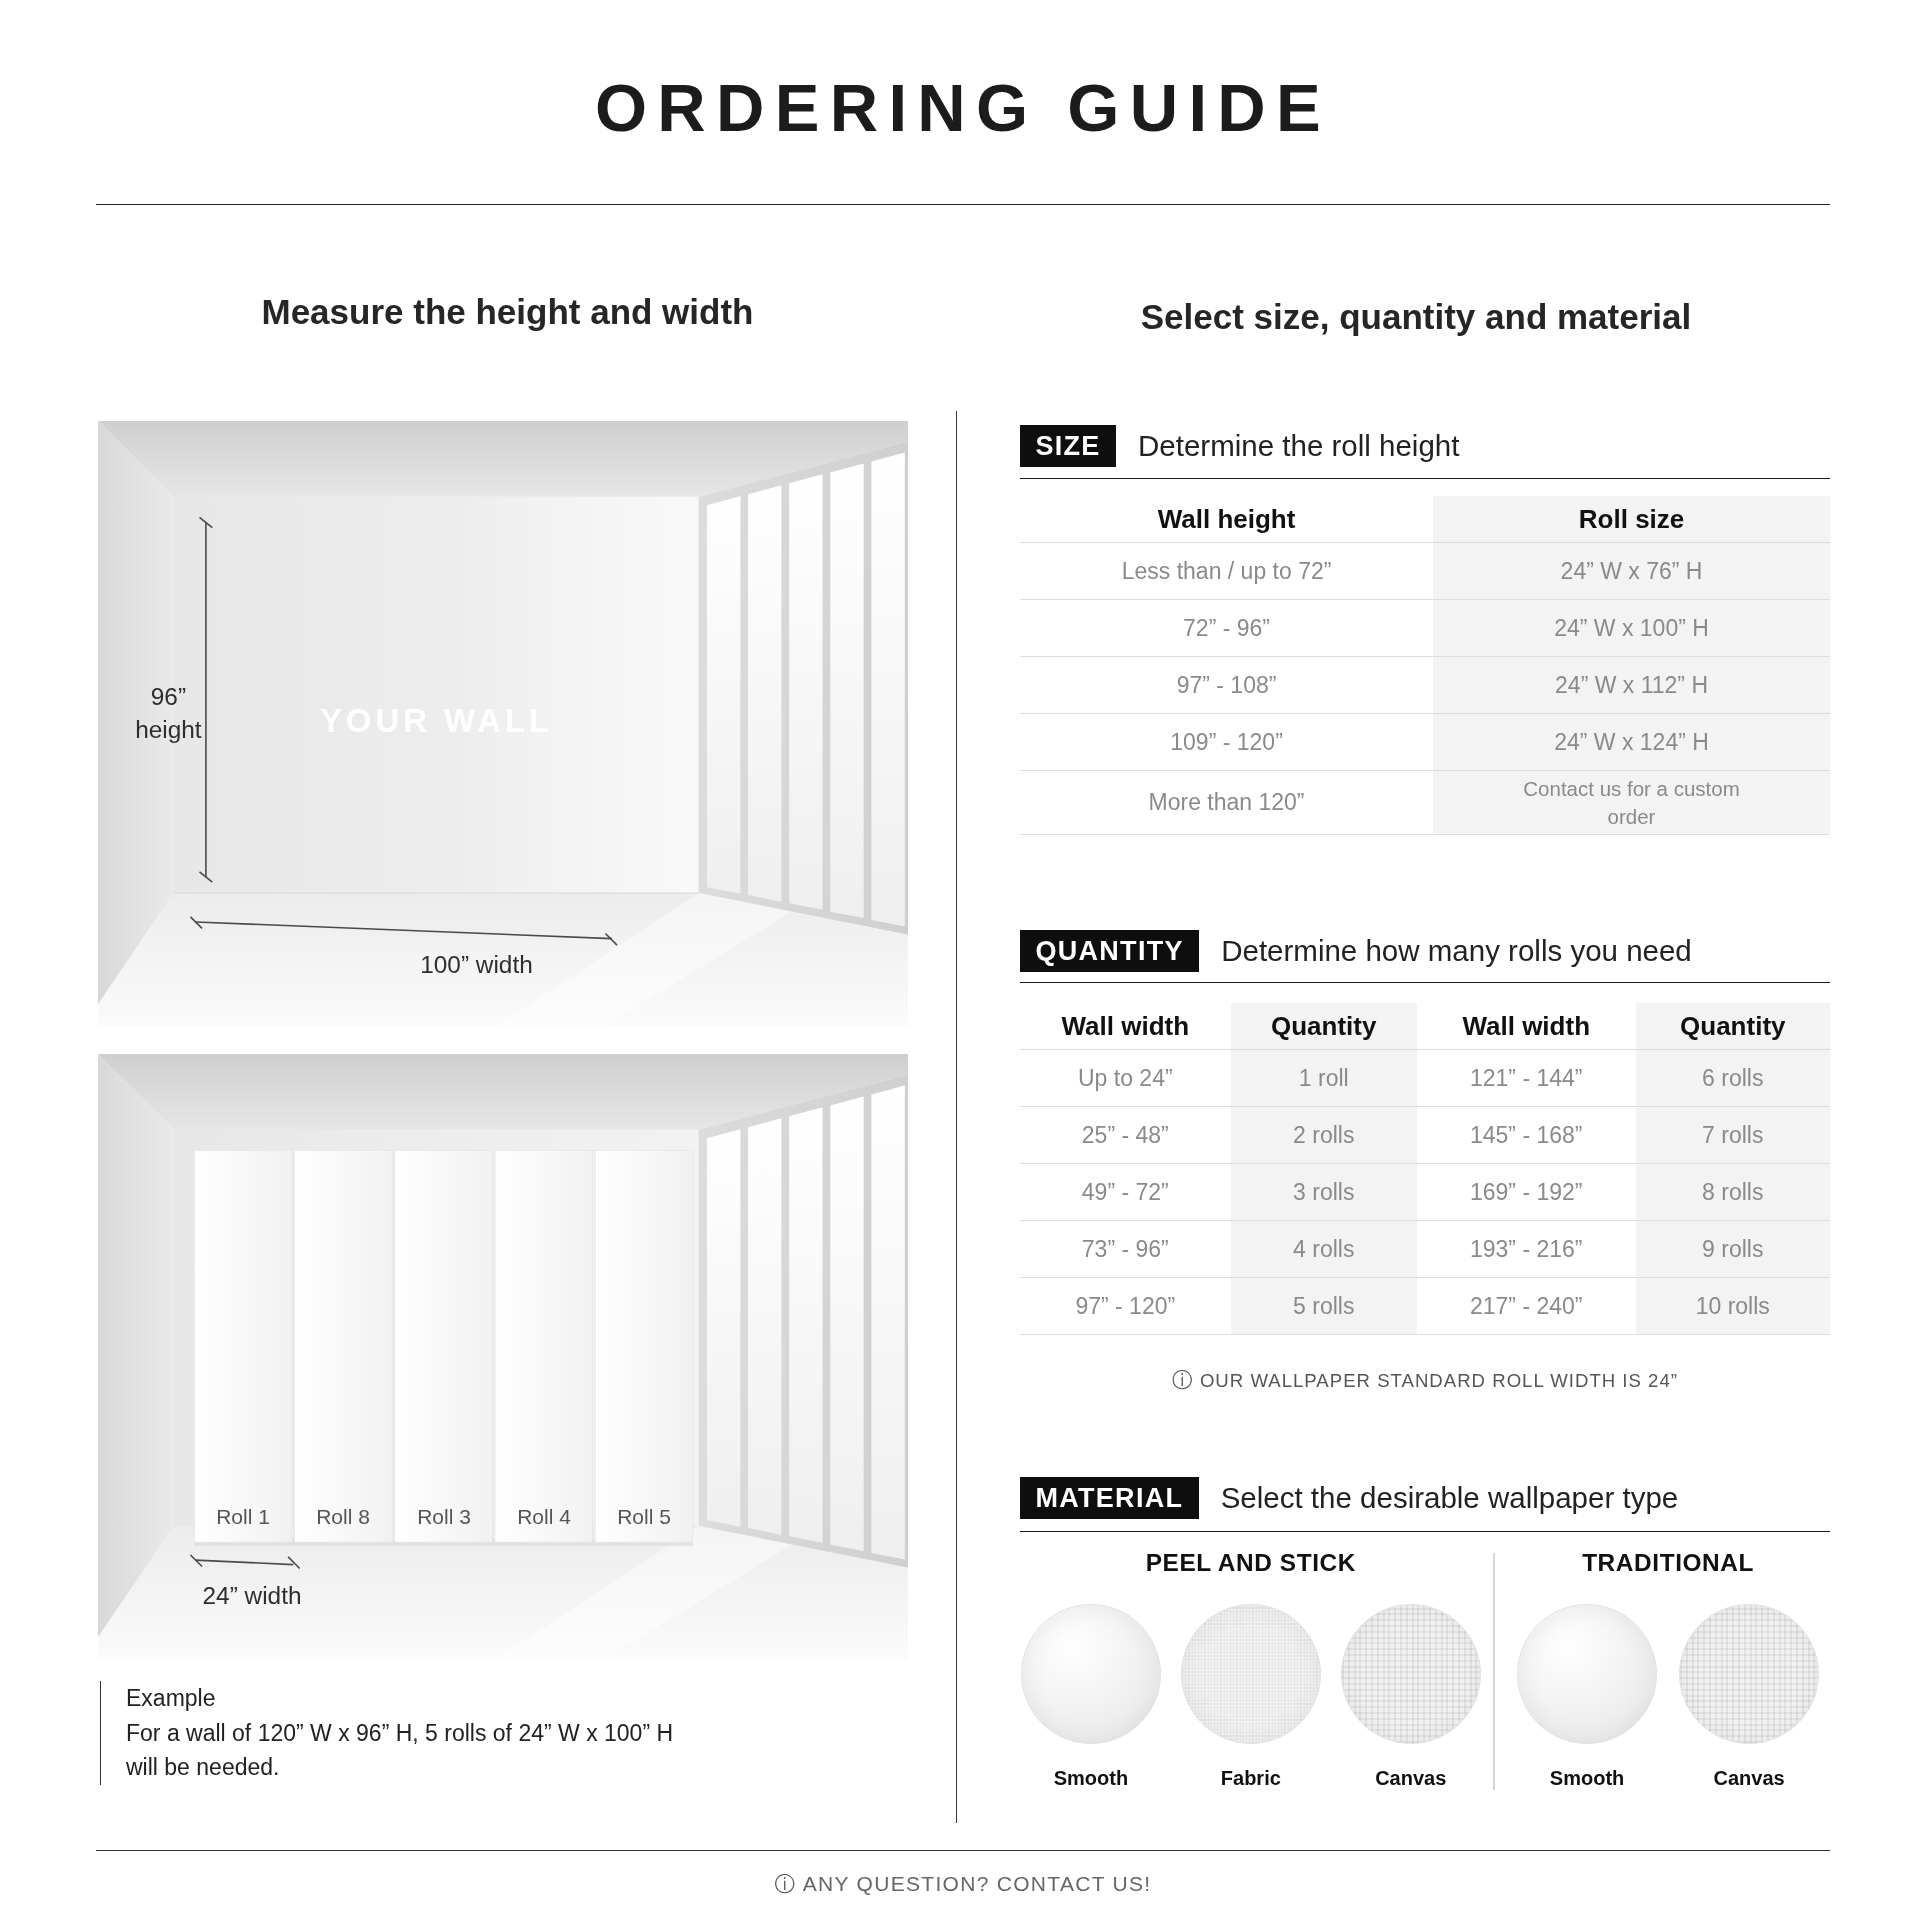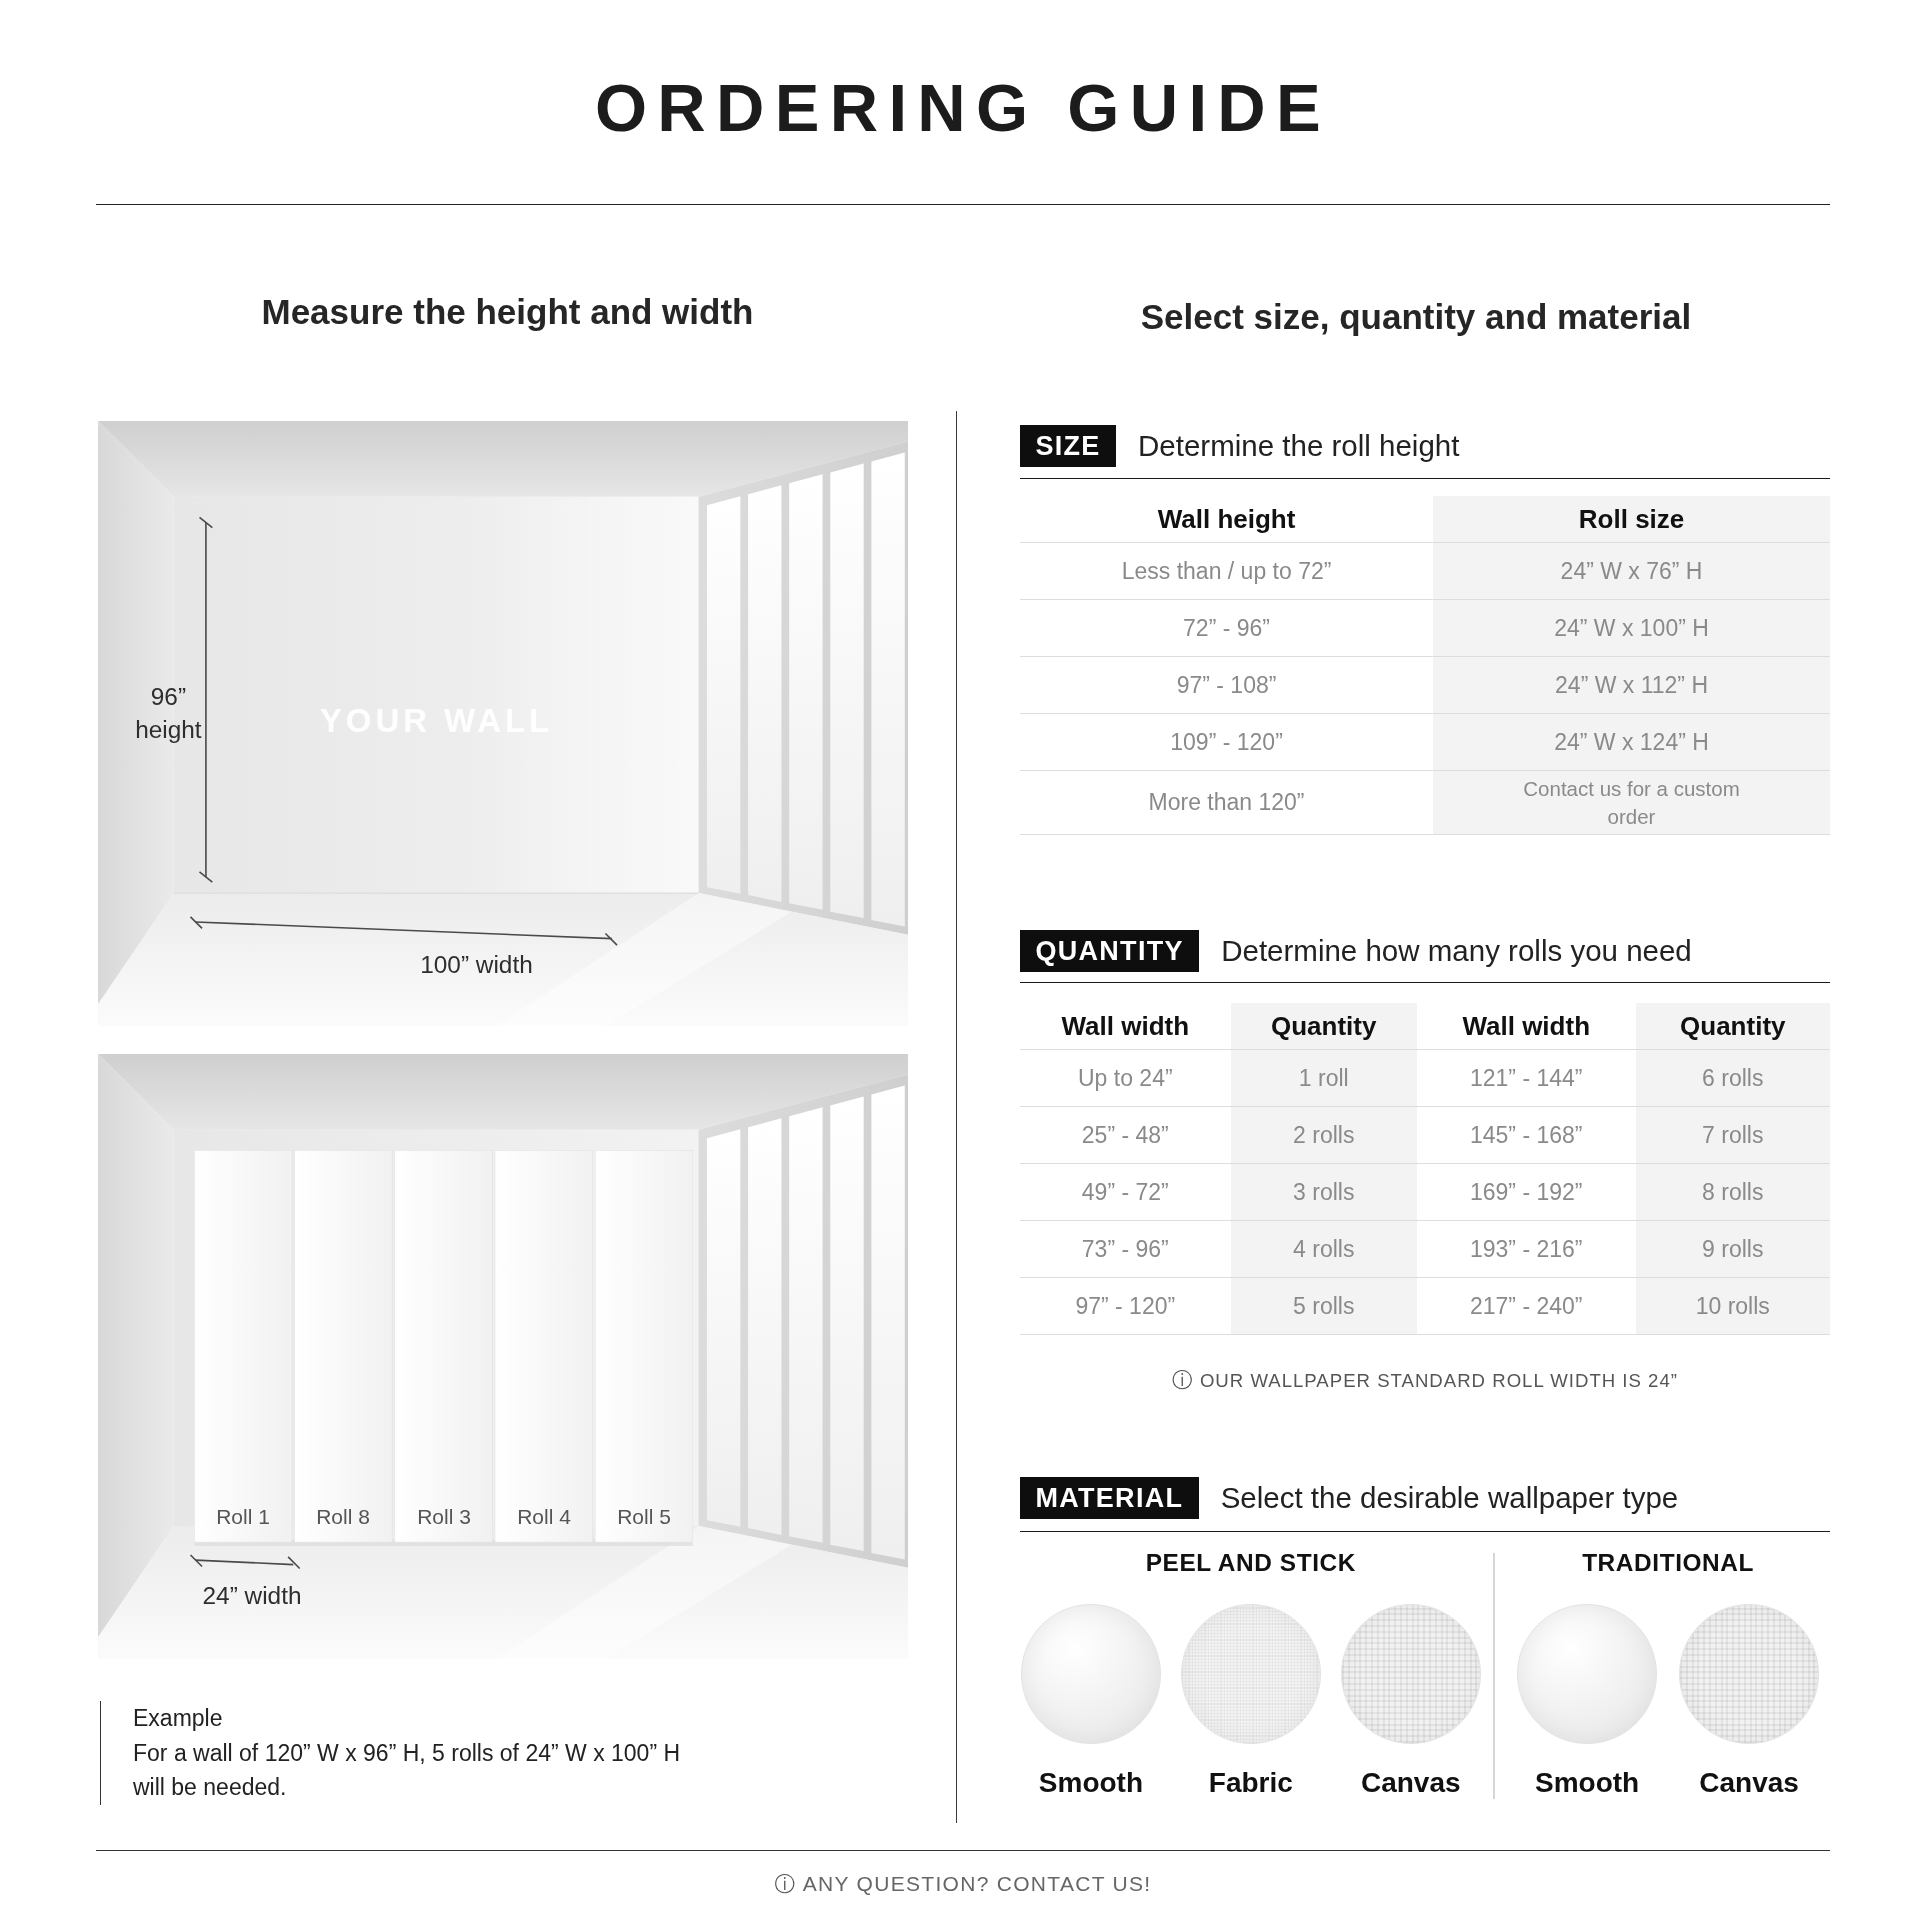--- a/index.html
+++ b/index.html
@@ -27,21 +27,21 @@
   .overlay { position:absolute; }
   .wall-label { left:76px; top:281px; width:525px; text-align:center; color:rgba(255,255,255,0.95);
     font-weight:700; font-size:33px; letter-spacing:3.9px; }
   .height-label { left:6.4px; top:260px; width:128px; text-align:center; font-size:24.4px;
     line-height:1.35; color:#2e2e2e; }
   .width-label-1 { left:276px; top:530px; width:205px; text-align:center; font-size:24.4px; color:#2e2e2e; }
   .width-label-2 { left:64px; top:528px; width:180px; text-align:center; font-size:24.4px; color:#2e2e2e; }
   .roll-label { top:451px; width:98px; text-align:center; font-size:21px; color:#555; }
 
   .example { position:absolute; left:100px; top:1681px; width:783px; border-left:1.9px solid #333;
-    padding-left:32px; font-size:23px; line-height:1.5; color:#222;margin-top:20px; }
+    padding-left:25px; font-size:23px; line-height:1.5; color:#222; }
 
   
   .right-heading { position:absolute; top:297px; left:1002px; width:828px; text-align:center;
     font-size:35px; font-weight:600; color:#262626; }
 
   .section-head { position:absolute; left:1020px; width:810px; display:flex; align-items:center; gap:22px; }
   .badge { background:#0e0e0e; color:#ffffff; font-size:27px; font-weight:700;
     padding:7.7px 15.4px; letter-spacing:1.3px; line-height:1; }
   .subtitle { font-size:29.5px; color:#222; }
   .section-rule { position:absolute; left:1020px; width:810px; border-top:1.3px solid #1a1a1a; }
@@ -79,21 +79,21 @@
   .swatch { display:flex; flex-direction:column; align-items:center; width:144px; }
   .circle { width:140px; height:140px; border-radius:50%; border:0.6px solid #e2e2e2;
     box-shadow:inset 0 0 26px rgba(0,0,0,0.05); }
   .circle.smooth { background:radial-gradient(circle at 38% 32%, #ffffff 0%, #f0f0f0 55%, #e4e4e4 100%); }
   .circle.fabric { background-color:#f3f3f3;
     background-image:repeating-linear-gradient(0deg, rgba(0,0,0,0.035) 0 1.3px, transparent 1.3px 3.2px),
                      repeating-linear-gradient(90deg, rgba(0,0,0,0.035) 0 1.3px, transparent 1.3px 3.2px); }
   .circle.canvas { background-color:#f2f2f2;
     background-image:repeating-linear-gradient(0deg, rgba(0,0,0,0.06) 0 1.9px, transparent 1.9px 5.8px),
                      repeating-linear-gradient(90deg, rgba(0,0,0,0.06) 0 1.9px, transparent 1.9px 5.8px); }
-  .swatch-label { margin-top:23px; font-size:28px; font-weight:700; color:#111; }
+  .swatch-label { margin-top:23px; font-size:20px; font-weight:700; color:#111; }
 
   .footer-rule { position:absolute; left:96px; top:1850px; width:1734px; border-top:1.3px solid #333; }
   .footer { position:absolute; top:1870px; left:0; width:100%; text-align:center;
     font-size:21px; letter-spacing:1.3px; color:#666; }
 </style>
 </head>
 <body>
 
 <div class="page">
 

